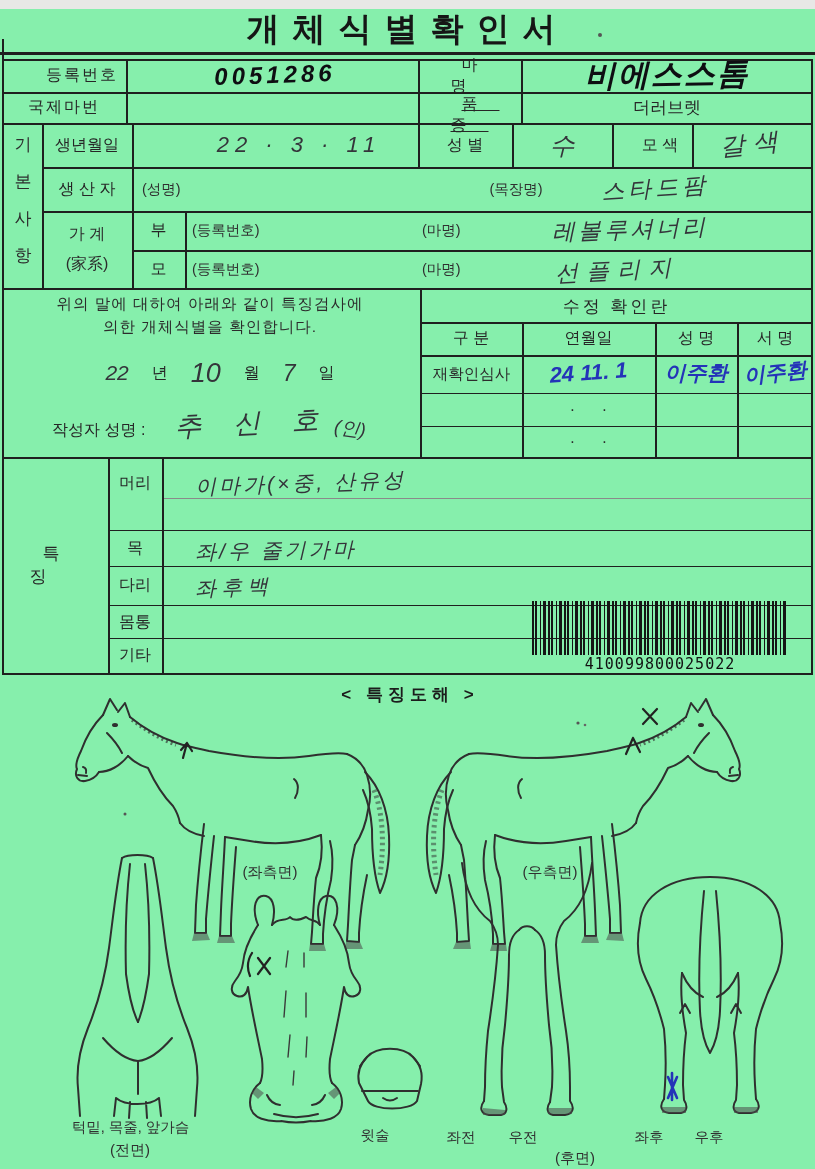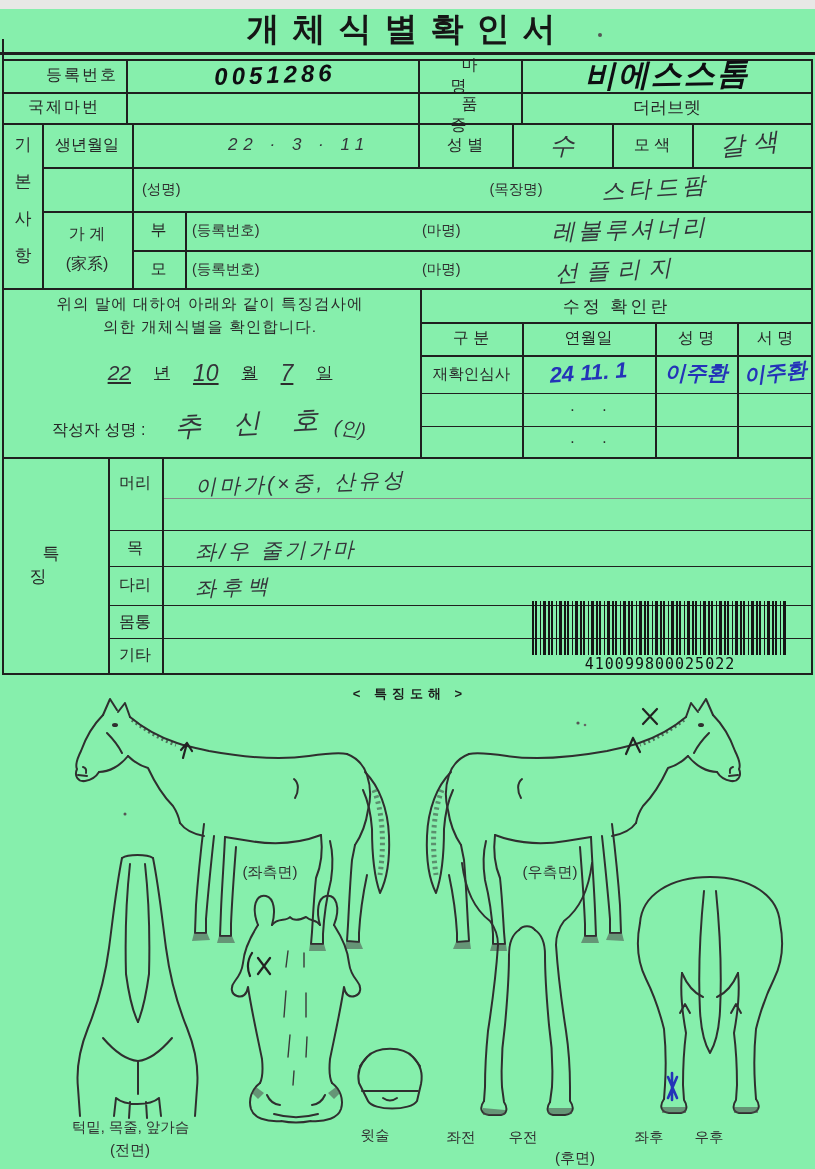--- a/index.html
+++ b/index.html
@@ -78,59 +78,60 @@
   <div class="ln" style="left:655px;top:313px;width:1.5px;height:135px;"></div>
   <div class="ln" style="left:737px;top:313px;width:1.5px;height:135px;"></div>
   <div class="ln" style="left:108px;top:448px;width:1.5px;height:216px;"></div>
   <div class="ln" style="left:162px;top:448px;width:1.5px;height:216px;"></div>
 
   <div class="cell lbl" style="left:20px;top:50px;width:124px;height:33px;letter-spacing:2px;">등록번호</div>
   <div class="cell hw-marker" style="left:140px;top:50px;width:270px;height:32px;font-size:24px;letter-spacing:4px;transform:rotate(-2deg);">0051286</div>
   <div class="cell lbl" style="left:418px;top:50px;width:103px;height:33px;letter-spacing:22px;text-indent:22px;">마 명</div>
   <div class="cell hw-marker" style="left:521px;top:47px;width:292px;height:37px;font-size:31px;letter-spacing:2px;transform:rotate(-1deg);">비에스스톰</div>
   <div class="cell lbl" style="left:2px;top:83px;width:124px;height:31px;letter-spacing:2px;">국제마번</div>
-  <div class="cell lbl" style="left:418px;top:83px;width:103px;height:46px;letter-spacing:22px;text-indent:22px;">품 종</div>
+  <div class="cell lbl" style="left:418px;top:83px;width:103px;height:46px;letter-spacing:22px;text-indent:22px;text-decoration:underline;">품 종</div>
   <div class="cell lbl" style="left:521px;top:83px;width:292px;height:31px;font-size:17px;">더러브렛</div>
 
   <div class="abs vtext" style="left:4px;top:124px;width:38px;">
     <span>기</span>
     <span>본</span>
     <span>사</span>
     <span>항</span>
   </div>
   <div class="cell lbl" style="left:42px;top:114px;width:90px;height:44px;">생년월일</div>
-  <div class="cell hw" style="left:132px;top:116px;width:334px;height:40px;font-size:17px;letter-spacing:6px;">22 · 3 · 11</div>
+  <div class="cell hw" style="left:132px;top:116px;width:334px;height:40px;font-size:22px;letter-spacing:6px;">22 · 3 · 11</div>
   <div class="cell lbl" style="left:418px;top:114px;width:94px;height:44px;">성 별</div>
   <div class="cell hw" style="left:512px;top:114px;width:100px;height:44px;font-size:25px;">수</div>
-  <div class="cell lbl" style="left:612px;top:114px;width:80px;height:44px;">모 색</div>
+  <div class="cell lbl" style="left:612px;top:114px;width:80px;height:44px;padding-left:8px;">모 색</div>
   <div class="cell hw" style="left:692px;top:112px;width:121px;height:44px;font-size:25px;letter-spacing:8px;transform:rotate(-6deg);">갈색</div>
 
+  <div class="cell lbl" style="left:42px;top:158px;width:90px;height:44px;">생 산 자</div>
   <div class="cell lbl-sm left" style="left:142px;top:158px;width:70px;height:44px;">(성명)</div>
   <div class="cell lbl-sm" style="left:478px;top:158px;width:76px;height:44px;">(목장명)</div>
   <div class="cell hw" style="left:580px;top:157px;width:150px;height:44px;font-size:23px;letter-spacing:4px;transform:rotate(-4deg);">스타드팜</div>
 
   <div class="abs" style="left:42px;top:210px;width:90px;text-align:center;font-size:16px;line-height:1.85;">
     <div>가 계</div>
     <div>(家系)</div>
   </div>
   <div class="cell lbl" style="left:132px;top:202px;width:53px;height:39px;">부</div>
   <div class="cell lbl" style="left:132px;top:241px;width:53px;height:38px;">모</div>
   <div class="cell lbl-sm left" style="left:192px;top:202px;width:90px;height:39px;">(등록번호)</div>
   <div class="cell lbl-sm left" style="left:192px;top:241px;width:90px;height:38px;">(등록번호)</div>
   <div class="cell lbl-sm left" style="left:422px;top:202px;width:60px;height:39px;">(마명)</div>
   <div class="cell lbl-sm left" style="left:422px;top:241px;width:60px;height:38px;">(마명)</div>
   <div class="cell hw" style="left:530px;top:200px;width:200px;height:40px;font-size:23px;letter-spacing:3px;transform:rotate(-2deg);">레볼루셔너리</div>
   <div class="cell hw" style="left:532px;top:242px;width:170px;height:38px;font-size:23px;letter-spacing:8px;transform:rotate(-3deg);">선플리지</div>
 
   <div class="cell" style="left:10px;top:307px;width:400px;height:22px;font-size:15.5px;letter-spacing:1px;">의한 개체식별을 확인합니다.</div>
   <div class="cell" style="left:10px;top:284px;width:400px;height:22px;font-size:15.5px;letter-spacing:1px;">위의 말에 대하여 아래와 같이 특징검사에</div>
-  <div class="abs" style="left:70px;top:348px;width:300px;height:32px;display:flex;align-items:center;justify-content:center;gap:23px;text-decoration:underline;">
+  <div class="abs" style="left:70px;top:348px;width:300px;height:32px;display:flex;align-items:center;justify-content:center;gap:23px;">
     <span class="hw" style="font-size:21px;">22</span>
     <span class="lbl">년</span>
-    <span class="hw" style="font-size:23px;">10</span>
+    <span class="hw" style="font-size:27px;">10</span>
     <span class="lbl">월</span>
     <span class="hw" style="font-size:23px;">7</span>
     <span class="lbl">일</span>
   </div>
   <div class="cell lbl left" style="left:52px;top:408px;width:130px;height:26px;">작성자 성명 :</div>
   <div class="cell hw" style="left:180px;top:395px;width:145px;height:38px;font-size:27px;letter-spacing:12px;transform:rotate(-3deg);">추 신 호</div>
   <div class="cell hw" style="left:320px;top:406px;width:60px;height:28px;font-size:19px;transform:rotate(8deg);">(인)</div>
 
   <div class="cell lbl" style="left:420px;top:281px;width:393px;height:32px;font-size:17px;letter-spacing:3px;">수정 확인란</div>
   <div class="cell lbl" style="left:420px;top:313px;width:102px;height:33px;">구 분</div>
@@ -151,21 +152,21 @@
   <div class="cell lbl" style="left:108px;top:562px;width:54px;height:28px;">다리</div>
   <div class="cell lbl" style="left:108px;top:599px;width:54px;height:28px;">몸통</div>
   <div class="cell lbl" style="left:108px;top:632px;width:54px;height:28px;">기타</div>
   <div class="cell hw left" style="left:195px;top:455px;width:400px;height:32px;font-size:21px;letter-spacing:3px;transform:rotate(-2deg);">이마가(×중, 산유성</div>
   <div class="cell hw left" style="left:195px;top:524px;width:330px;height:32px;font-size:21px;letter-spacing:3px;transform:rotate(-1deg);">좌/우 줄기가마</div>
   <div class="cell hw left" style="left:195px;top:560px;width:220px;height:32px;font-size:21px;letter-spacing:5px;transform:rotate(-2deg);">좌후백</div>
 
   <div class="abs barcode" style="left:532px;top:592px;width:256px;height:54px;"></div>
   <div class="cell mono" style="left:532px;top:646px;width:256px;height:17px;font-size:15px;letter-spacing:1px;color:#111;">410099800025022</div>
 
-  <div class="cell" style="left:255px;top:672px;width:310px;height:26px;font-size:13px;font-weight:bold;letter-spacing:5px;color:#1c1c1c;">&lt; 특징도해 &gt;</div>
+  <div class="cell" style="left:255px;top:672px;width:310px;height:26px;font-size:17px;font-weight:bold;letter-spacing:5px;color:#1c1c1c;">&lt; 특징도해 &gt;</div>
 
   <svg style="left:58px;top:686px;" width="350" height="265" viewBox="0 0 350 265">
     <g class="sk">
       <path d="M52,4 L45,20 M52,4 L59,15 M67,8 L60,17 M67,8 L72,22"></path>
       <path d="M45,20 C37,28 28,42 23,56 C19,64 17,70 19,74 C16,81 20,87 27,86 C33,85 38,82 41,77"></path>
       <path d="M25,72 q4,1 3,6 M20,80 l9,1"></path>
       <path d="M41,77 C51,77 62,71 70,61 M64,58 C60,50 55,44 49,38"></path>
       <path d="M70,61 C76,67 83,71 90,73 C97,88 105,101 115,111 C119,117 121,123 122,128"></path>
       <path d="M72,22 C85,33 101,42 119,48 C131,52 142,54 151,56 C190,63 224,65 251,61 C265,59 279,57 289,59"></path>
       <path d="M289,59 C299,63 306,71 309,80 C313,92 313,104 310,115 C308,129 303,141 297,150"></path>

